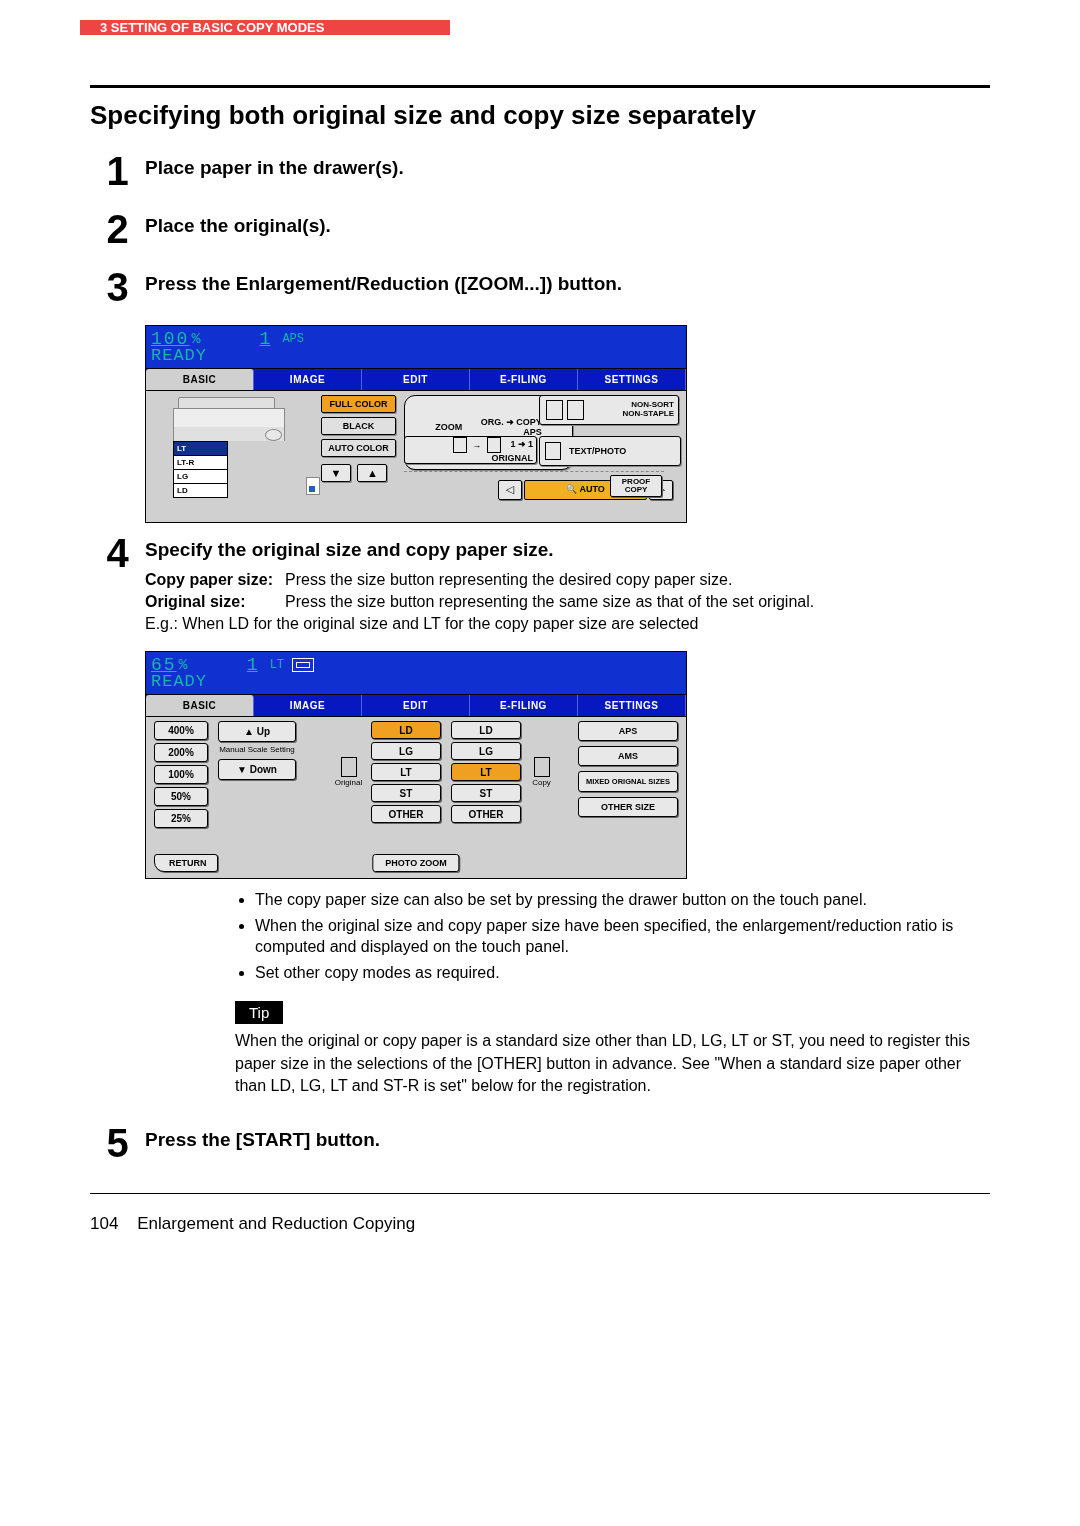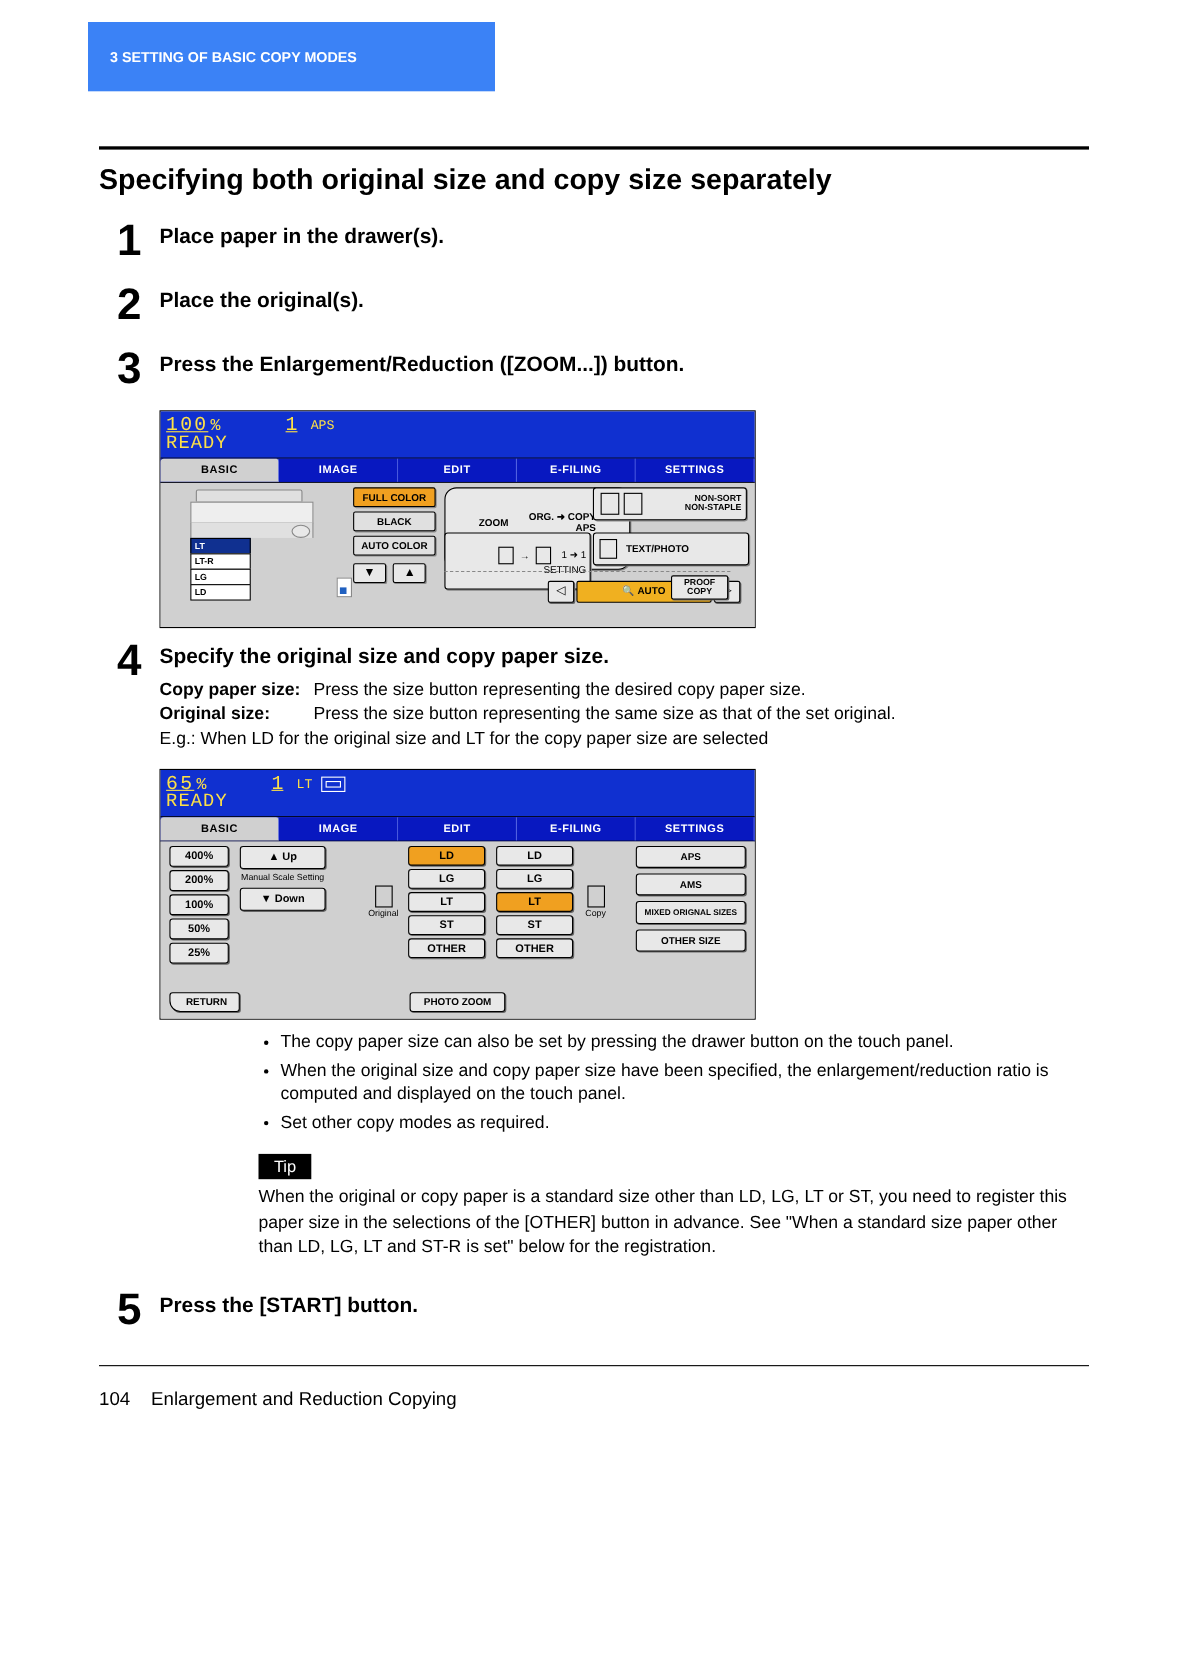--- a/index.html
+++ b/index.html
@@ -3,25 +3,25 @@
 <meta charset="utf-8">
 <style>
   body {
     margin: 0;
     padding: 0;
     font-family: Arial, Helvetica, sans-serif;
     background: #fff;
     width: 1080px;
   }
   .header-bar {
-    background: #3b82f6;
+    background: #ef4444;
     color: #fff;
     font-weight: bold;
     font-size: 13px;
-    padding: 24px 20px;
+    padding: 0 20px;
     margin: 20px 0 50px 80px;
     width: 330px;
   }
   .content {
     padding: 0 90px 0 90px;
   }
   .hr-thick {
     border: none;
     border-top: 3px solid #000;
     margin: 0 0 12px 0;
@@ -58,21 +58,21 @@
     margin-bottom: 10px;
   }
   .panel {
     border: 1px solid #000;
     margin: 10px 0 10px 55px;
     width: 540px;
     background: #fff;
   }
   .panel-status {
     background: #1030d0;
-    color: #fde047;
+    color: #14b8a6;
     height: 42px;
     display: flex;
     flex-direction: column;
     justify-content: center;
     border-bottom: 1px solid #000;
     font-family: "Courier New", monospace;
   }
   .panel-status-row {
     display: flex;
     align-items: center;
@@ -132,21 +132,21 @@
 
   .color-btns { position:absolute; left:175px; top:4px; width:75px;}
   .cbtn { border:1px solid #000; border-radius:2px; text-align:center; font-size:9px; font-weight:bold; padding:3px 0; margin-bottom:4px; background:#e0e0e0; box-shadow: 1px 1px 0 #888;}
   .cbtn.full { background:#f0a020;}
   .cbtn.arrow {background:#e8e8e8; width:28px; display:inline-block; margin-right:2px; padding:2px 0; font-size: 11px;}
 
   .zoom-box { position:absolute; left:258px; top:4px; width:125px; border:1px solid #000; border-radius:11px; background:#e8e8e8; padding: 21px; box-shadow: 1px 1px 0 #888;}
   .zoom-row { display:flex; font-size:9px; font-weight:bold; align-items:center; justify-content:space-around;}
   .zoom-row .v {font-size:10px;}
 
-  .simplex-box { position:absolute; left:258px; top:45px; width:125px; border:1px solid #000; border-radius:3px; background:#e8e8e8; padding:12px 3px; font-size:9px; font-weight:normal; text-align:right; box-shadow: 1px 1px 0 #888;}
+  .simplex-box { position:absolute; left:258px; top:45px; width:125px; border:1px solid #000; border-radius:3px; background:#e8e8e8; padding:0 3px; font-size:9px; font-weight:bold; text-align:right; box-shadow: 1px 1px 0 #888;}
   .simplex-box .ic { display:inline-block; width:12px; height:14px; border:1px solid #000; margin: 0 1px; vertical-align:middle; position:relative;}
   .simplex-box .arrow {display:inline-block; margin: 0 2px; vertical-align:middle;}
 
   .sort-box { position:absolute; left:393px; top:4px; width:130px; border:1px solid #000; border-radius:3px; background:#e8e8e8; padding:4px; font-size:8px; font-weight:bold; display:flex; align-items:center; box-shadow: 1px 1px 0 #888;}
   .sort-ic { width:15px; height:18px; border:1px solid #000; margin: 0 2px; position:relative;}
   .sort-txt { text-align:right; margin-left:auto; line-height:1.1;}
 
   .textphoto-box { position:absolute; left:393px; top:45px; width:130px; border:1px solid #000; border-radius:3px; background:#e8e8e8; padding:5px; font-size:9px; font-weight:bold; display:flex; align-items:center; box-shadow: 1px 1px 0 #888;}
   .tp-ic { width:14px; height:16px; border:1px solid #000; margin-right: 8px;}
 
@@ -267,21 +267,21 @@
         </div>
         <div class="zoom-row">
             <span class="v">100%</span>
             <span></span>
           </div>
       </div>
       <div class="simplex-box">
         <span class="ic"></span>
         <span class="arrow">→</span>
         <span class="ic"></span>
-        <span style="margin-left:6px;"><span>1 ➜ 1</span><br><span>SETTING</span></span>
+        <span style="margin-left:6px;"><span>1 ➜ 1</span><br><span>ORIGNAL</span></span>
       </div>
       <div class="sort-box">
         <span class="sort-ic"></span>
         <span class="sort-ic"></span>
         <span class="sort-txt"><span>NON-SORT</span><br><span>NON-STAPLE</span></span>
       </div>
       <div class="textphoto-box">
         <span class="tp-ic"></span>
         <span>TEXT/PHOTO</span>
       </div>

